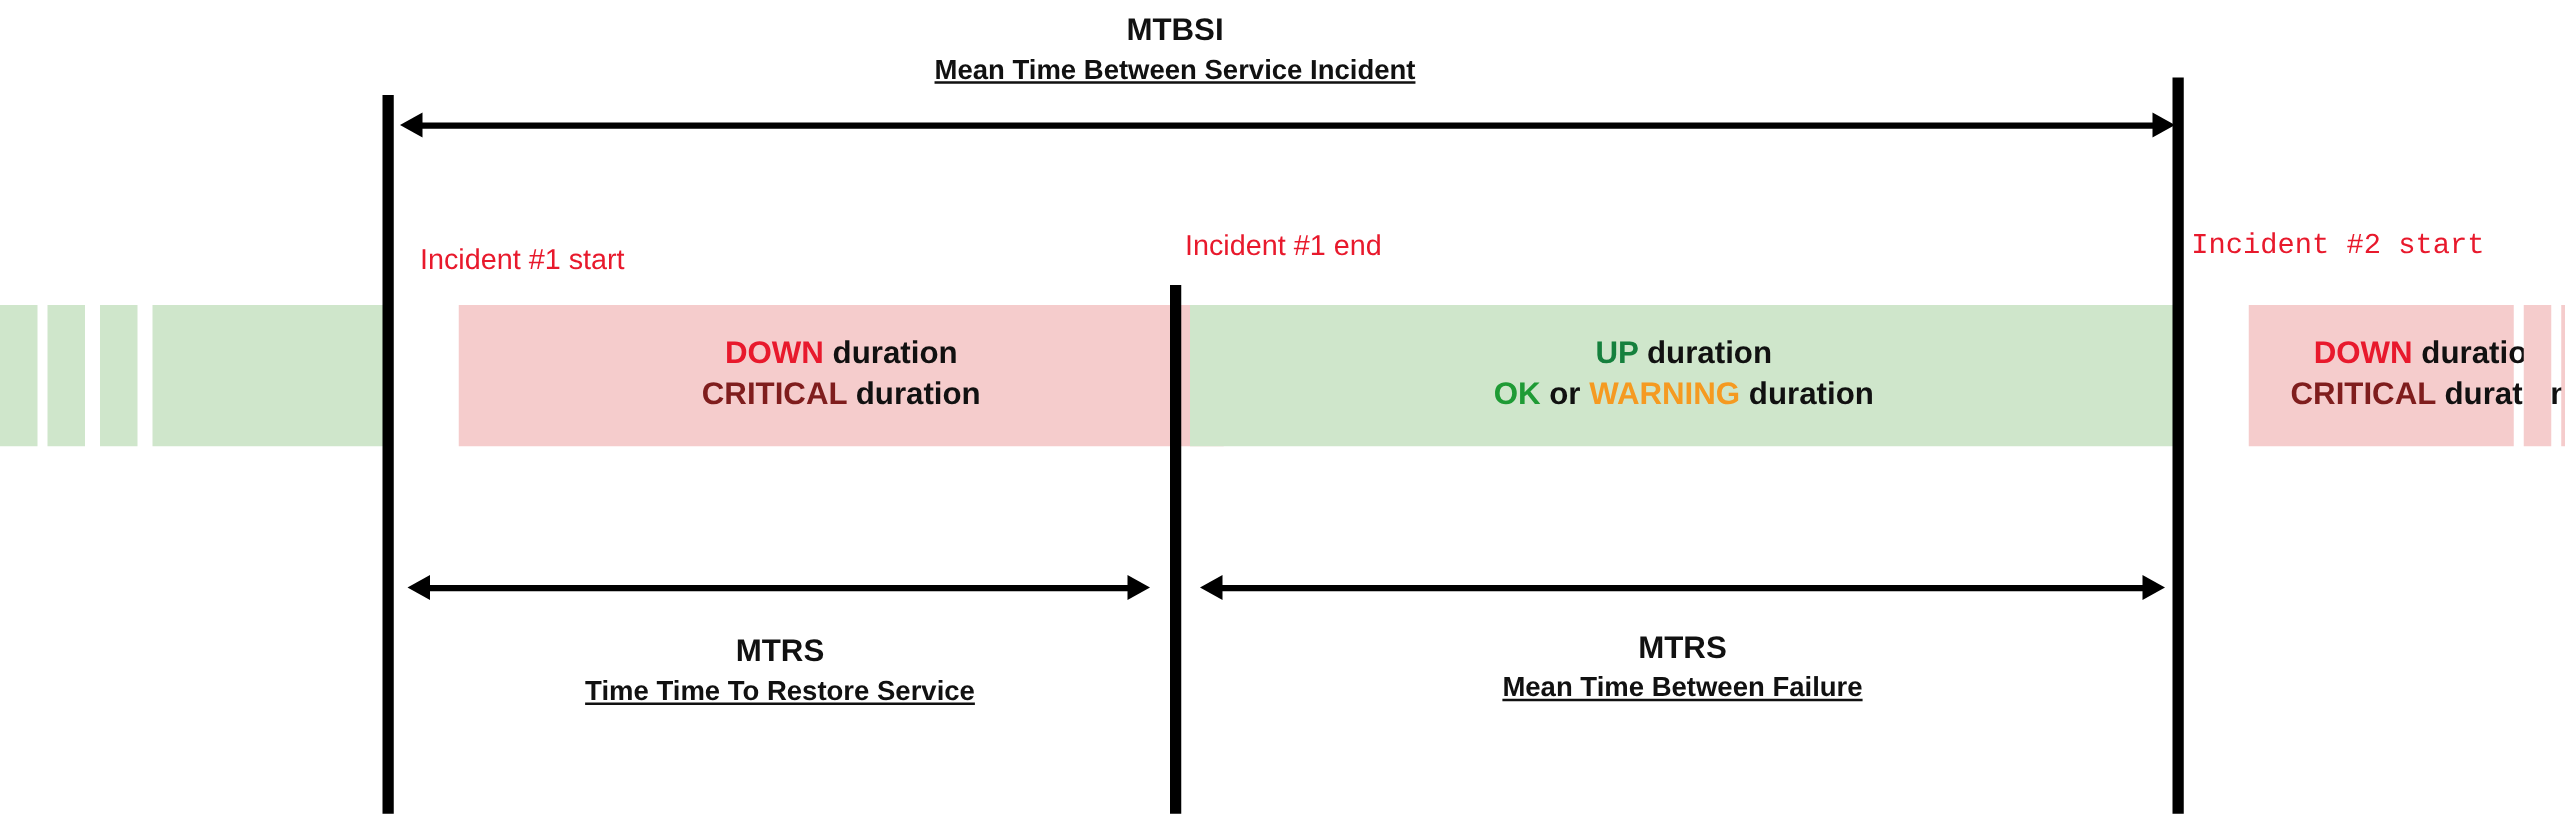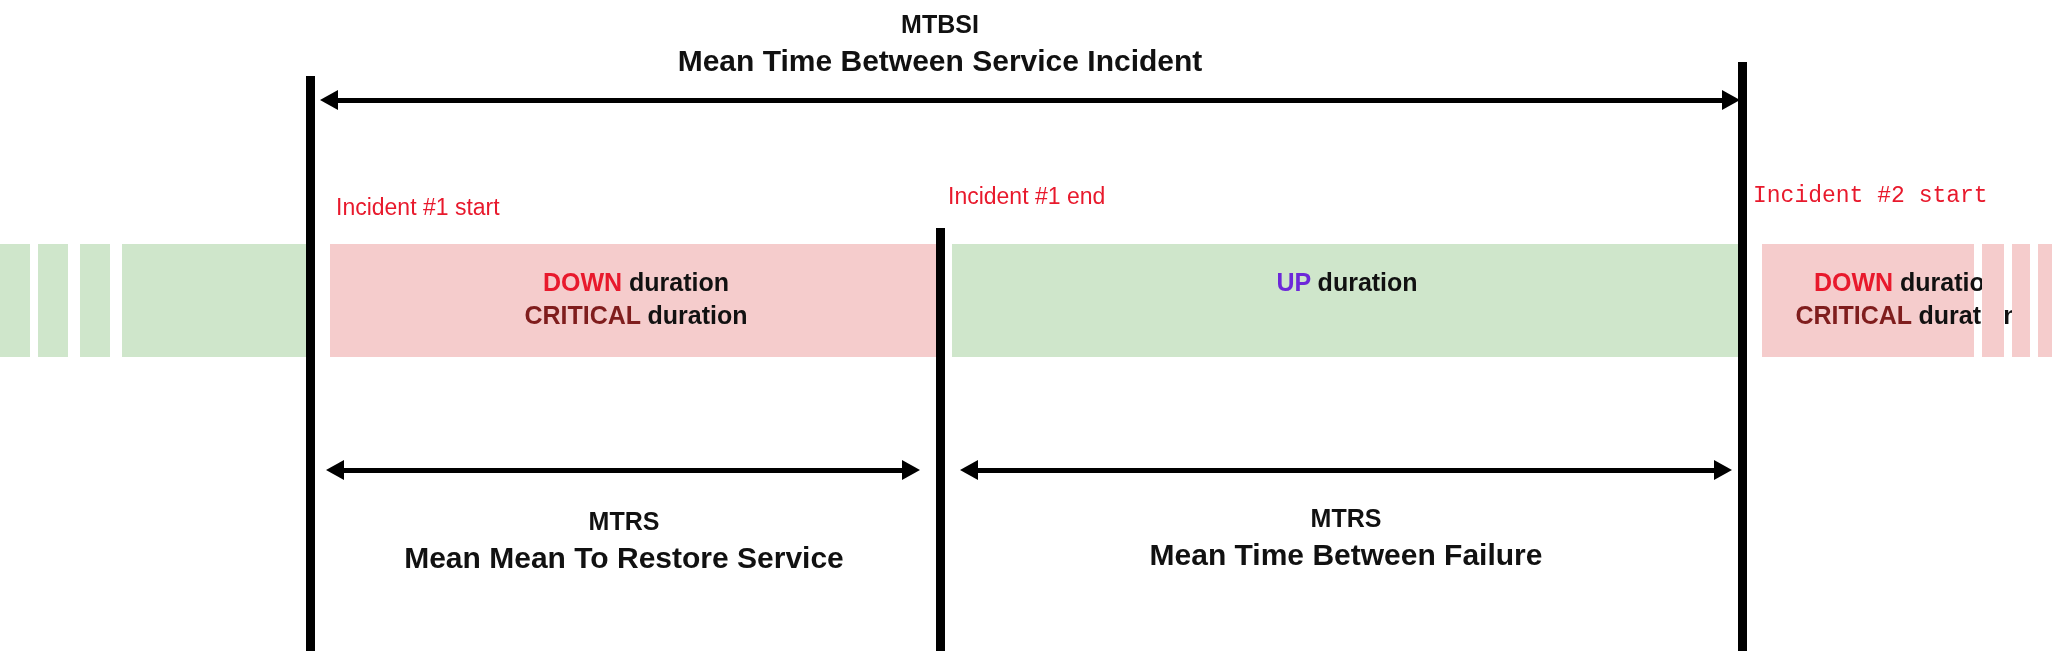--- a/index.html
+++ b/index.html
@@ -16,35 +16,35 @@
     height: 662px;
     background: #ffffff;
     overflow: hidden;
   }
 
   
   .band {
     position: absolute;
     box-sizing: border-box;
   }
-  .band-red   { background: #f5cccc; }
+  .band-red   { background: #f5cccc; margin-left: 37px; }
   .band-green { background: #cfe6cb; }
 
   .band-label {
     position: absolute;
     width: 100%;
     text-align: center;
     font-weight: bold;
     font-size: 25px;
     color: #111111;
     line-height: 1.30;
   }
   .kw-down    { color: #e8192c; }
   .kw-crit    { color: #7f1d1d; }
-  .kw-up      { color: #6d28d9; }
+  .kw-up      { color: #15803d; }
   .kw-ok      { color: #1f9b35; }
   .kw-warn    { color: #f59a21; }
 
   
   .vrule {
     position: absolute;
     background: #000000;
   }
 
   
@@ -87,21 +87,21 @@
 
   
   .metric {
     position: absolute;
     text-align: center;
     font-weight: bold;
     color: #111111;
     line-height: 1.33;
   }
   .metric .abbr { font-size: 25px; display: block; }
-  .metric .full { font-size: 30px; display: block; }
+  .metric .full { font-size: 22px; display: block; text-decoration: underline; }
 </style>
 </head>
 <body>
 
 <div id="canvas">
 
   <div class="metric" style="left:620px; top:8px; width:640px;">
     <span class="abbr">MTBSI</span>
     <span class="full">Mean Time Between Service Incident</span>
   </div>
@@ -126,20 +126,23 @@
         <span class="kw-crit">CRITICAL</span><span> duration</span>
       </div>
     </div>
   </div>
 
   <div class="band band-green" style="left:952px; top:244px; width:790px; height:113px;">
     <div class="band-label" style="top:22px;">
       <div>
         <span class="kw-up">UP</span><span> duration</span>
       </div>
+      <div>
+        <span class="kw-ok">OK</span><span> or </span><span class="kw-warn">WARNING</span><span> duration</span>
+      </div>
     </div>
   </div>
 
   <div class="band band-red" style="left:1762px; top:244px; width:212px; height:113px;">
     <div class="band-label" style="top:22px; width:290px; left:0;">
       <div>
         <span class="kw-down">DOWN</span><span> duration</span>
       </div>
       <div>
         <span class="kw-crit">CRITICAL</span><span> duration</span>
@@ -158,21 +161,21 @@
   <div class="incident-label" style="left:948px; top:183px;">Incident #1 end</div>
   <div class="incident-label" style="left:1753px; top:183px;font-family:Liberation Mono, monospace;">Incident #2 start</div>
 
   <div class="arrow" style="left:326px; top:460px; width:594px;">
     <div class="head head-left"></div>
     <div class="shaft"></div>
     <div class="head head-right"></div>
   </div>
   <div class="metric" style="left:324px; top:505px; width:600px;">
     <span class="abbr">MTRS</span>
-    <span class="full">Mean Mean To Restore Service</span>
+    <span class="full">Time Time To Restore Service</span>
   </div>
 
   <div class="arrow" style="left:960px; top:460px; width:772px;">
     <div class="head head-left"></div>
     <div class="shaft"></div>
     <div class="head head-right"></div>
   </div>
   <div class="metric" style="left:958px; top:502px; width:776px;">
     <span class="abbr">MTRS</span>
     <span class="full">Mean Time Between Failure</span>

